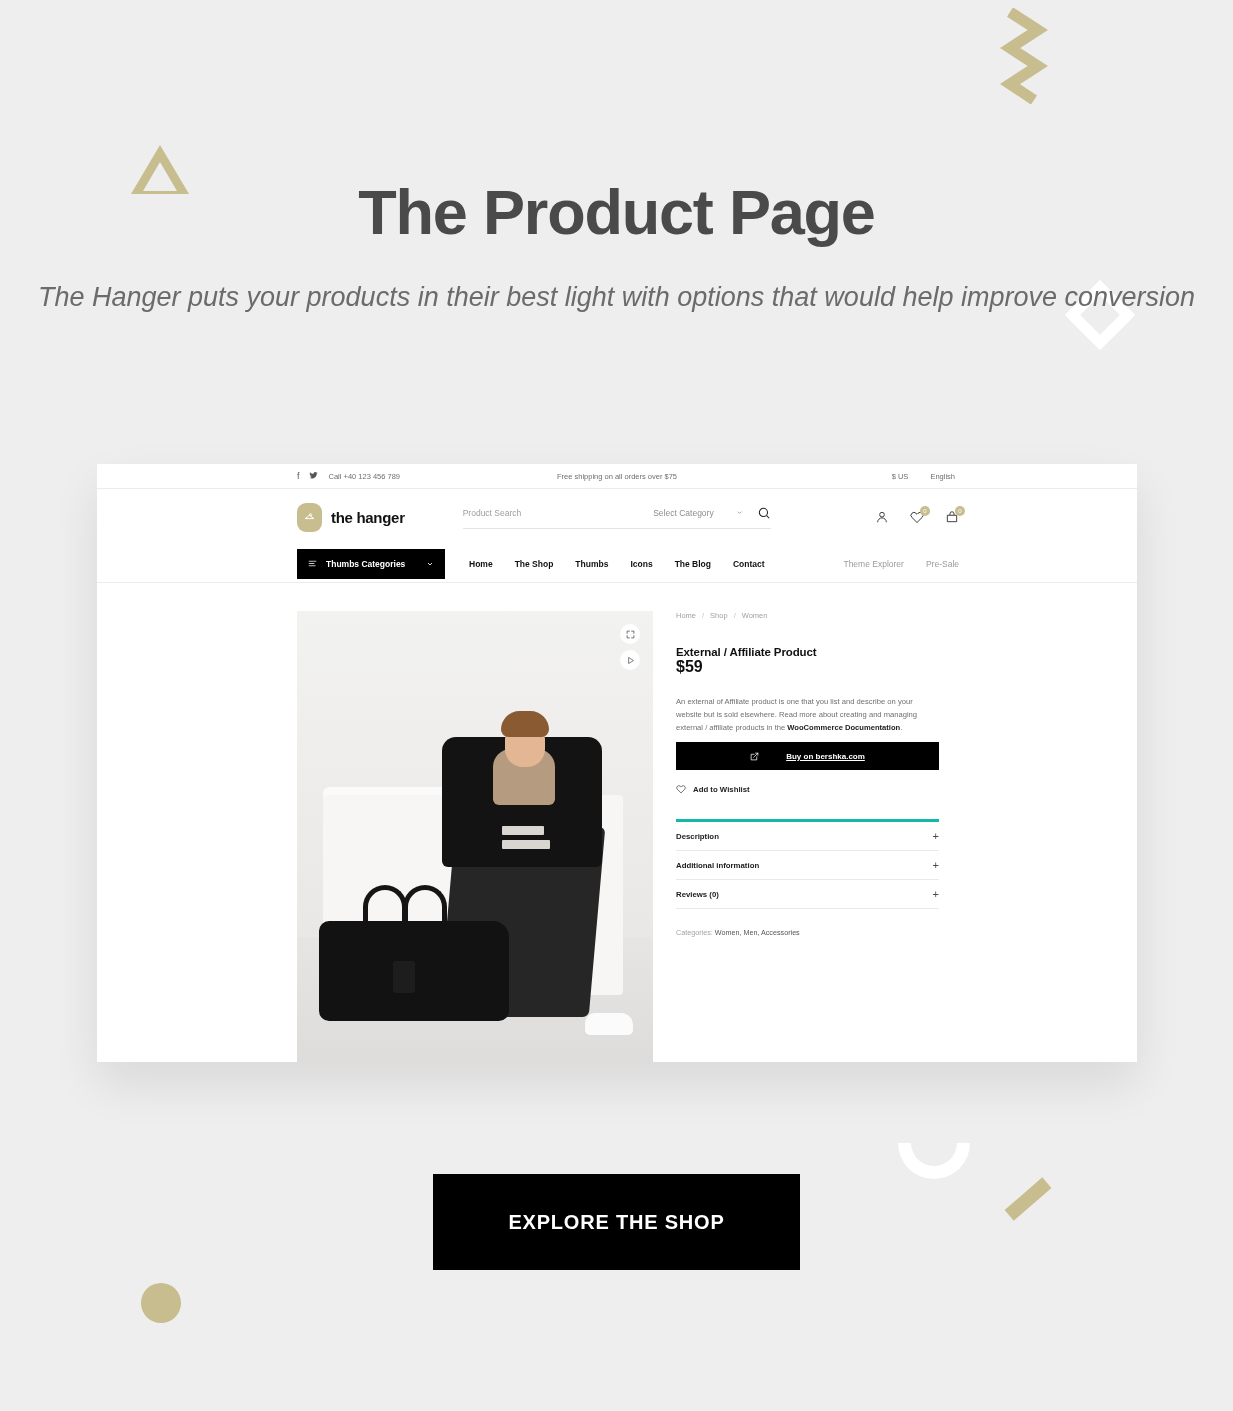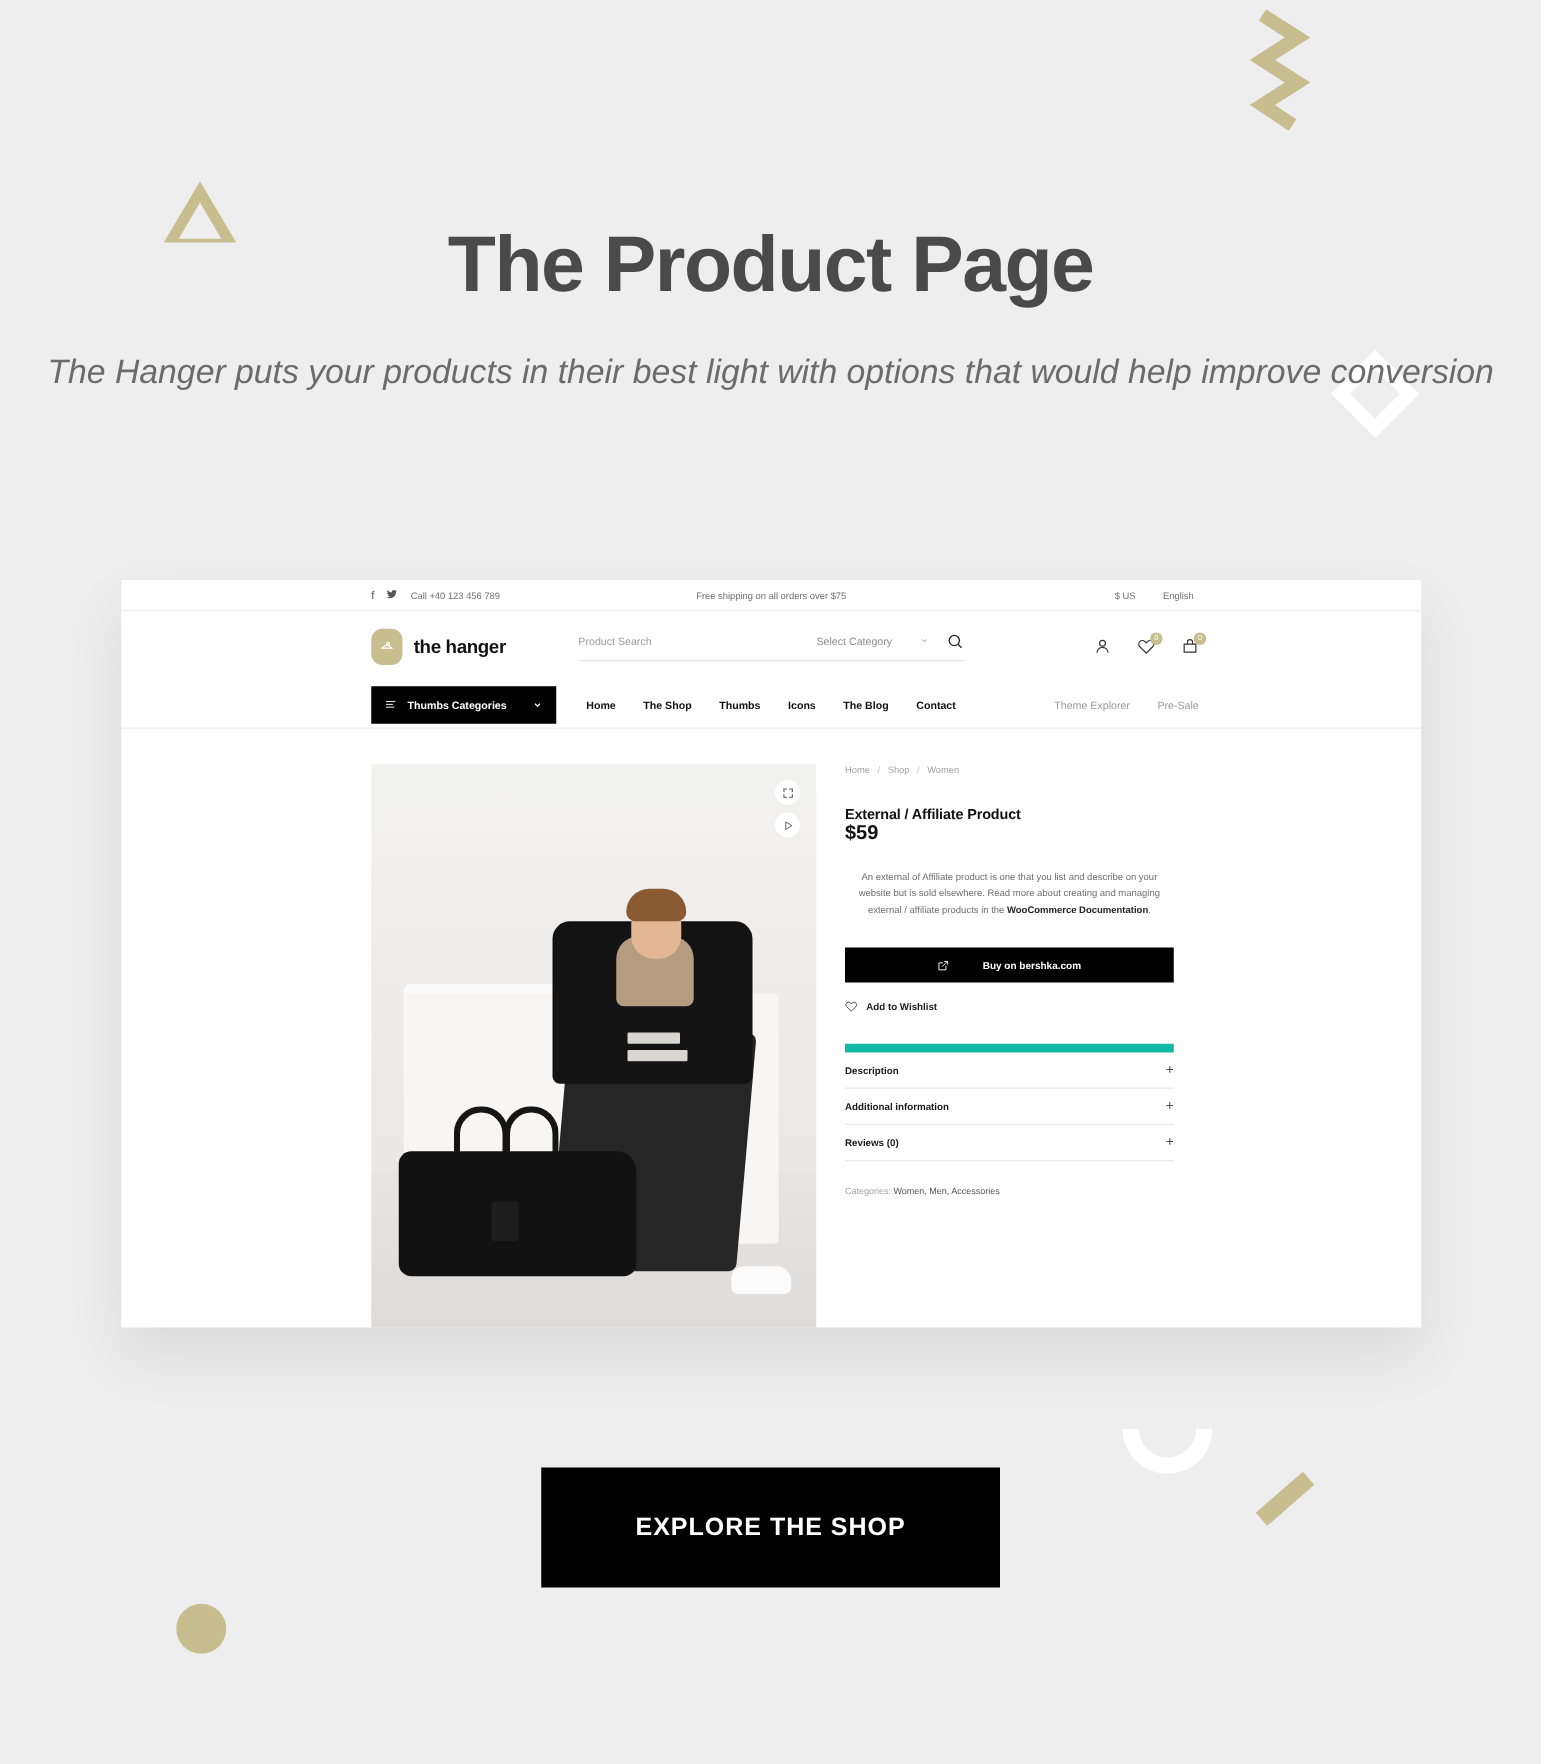--- a/index.html
+++ b/index.html
@@ -213,40 +213,41 @@
   #product-info { margin-left: 23px; width: 263px; padding-top: 0; }
   #breadcrumb { font-size: 7.5px; color: #a2a2a2; display: flex; gap: 6px; }
   #breadcrumb .sep { color: #c3c3c3; }
   #product-title {
     margin-top: 26px;
     font-size: 11.5px; font-weight: bold; color: #111; letter-spacing: -0.1px;
   }
   #product-price { font-size: 16px; font-weight: bold; color: #111; }
   #product-desc {
     margin-top: 19px;
-    font-size: 7.6px; line-height: 1.72; color: #6f6f6f; text-align: center;
+    font-size: 7.6px; line-height: 1.72; color: #6f6f6f;
   }
   #product-desc-link { font-weight: bold; color: #222; }
   #buy-button {
-    margin-top: 24px;
+    margin-top: 8px;
     width: 100%; height: 28px;
     background: #000; color: #fff;
     display: flex; align-items: center; justify-content: center; gap: 27px;
     font-size: 8px; font-weight: bold;
     border: none; cursor: pointer;
     font-family: "Liberation Sans", sans-serif;
+    text-decoration: underline;
   }
   #wishlist-button {
     margin-top: 14px;
     display: flex; align-items: center; gap: 7px;
     font-size: 7.8px; font-weight: bold; color: #222;
     background: none; border: none; cursor: pointer; padding: 0;
     font-family: "Liberation Sans", sans-serif;
   }
-  #accordion-list { margin-top: 25px; border-top: 7px solid #14b8a6; }
+  #accordion-list { margin-top: 25px; border-top: 3px solid #14b8a6; }
   .accordion-row {
     height: 29px;
     display: flex; align-items: center;
     border-bottom: 1px solid #e9e9e9;
     font-size: 7.8px; font-weight: bold; color: #1a1a1a;
   }
   .accordion-plus { margin-left: auto; font-size: 11px; color: #4a4a4a; font-weight: 400; }
   #product-categories { margin-top: 19px; font-size: 7.2px; color: #a3a3a3; }
   #product-categories b { color: #555; font-weight: 500; }
 

